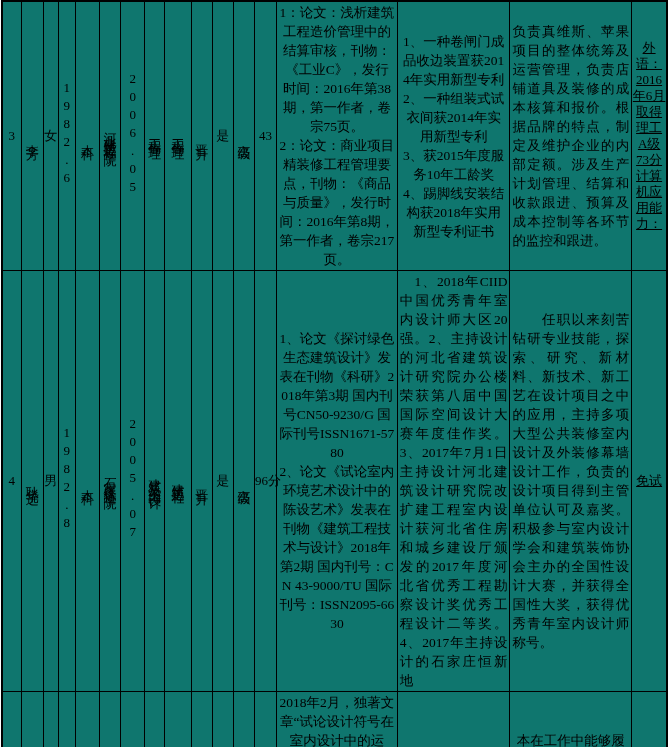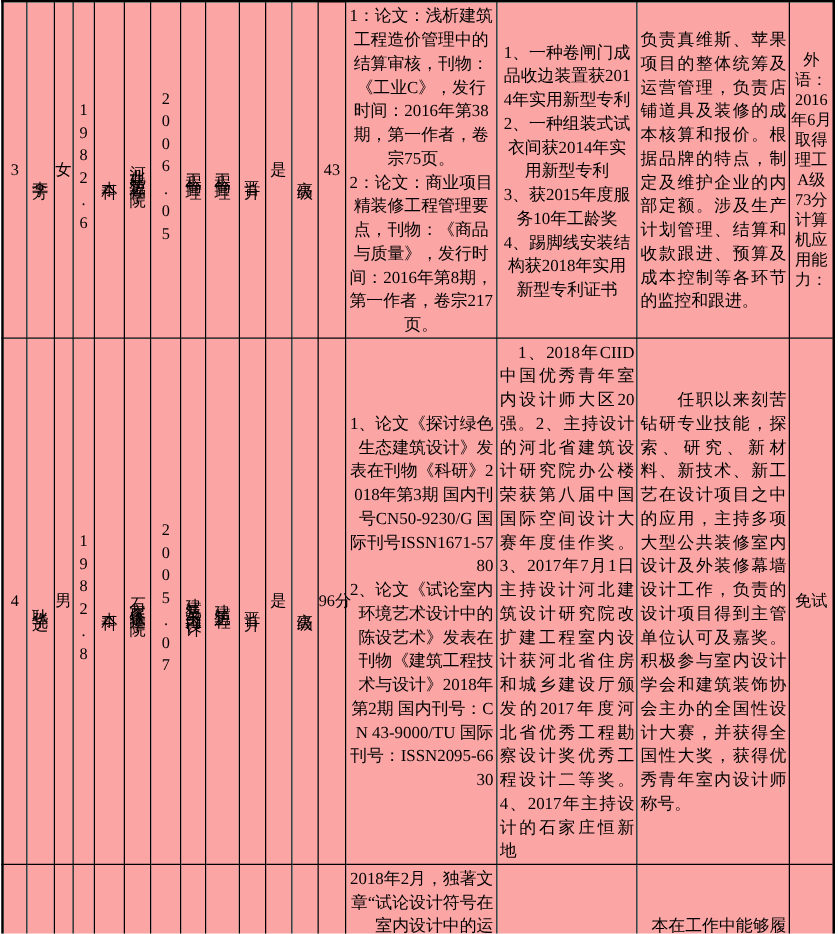--- a/index.html
+++ b/index.html
@@ -1,31 +1,31 @@
 <!DOCTYPE html>
 <html><head>
 <meta charset="utf-8">
 <style>
   html,body{margin:0;padding:0;background:#ffffff;}
   .page{width:670px;height:747px;background:#ffffff;overflow:hidden;position:relative;
         font-family:"Liberation Serif","DejaVu Serif",serif;color:#000;}
   table.eval{border-collapse:collapse;table-layout:fixed;width:667px;margin:0 0 0 1px;}
   table.eval{border:2px solid #000;}
   td{border:1px solid #000;vertical-align:middle;text-align:center;padding:0;
-     font-size:13px;line-height:1.25;overflow:hidden;background:#fca5a5;}
+     font-size:13px;line-height:1.25;overflow:hidden;background:#0f766e;}
   
   td.vc span.vt{writing-mode:vertical-rl;text-orientation:upright;
                 letter-spacing:3px;line-height:1;display:inline-block;}
   
   td.big{font-size:13.5px;line-height:19px;padding:1px 2px;white-space:pre-line;
          word-break:break-all;}
   td.al-c{text-align:center;}
-  td.al-l{text-align:right;}
+  td.al-l{text-align:center;}
   td.al-j{text-align:justify;text-justify:inter-ideograph;margin-top:34px;}
-  td.remark{font-size:13px;line-height:16px;white-space:pre-line;padding:0;}
+  td.remark{font-size:13px;line-height:16px;white-space:pre-line;padding:0;text-decoration:underline;}
   td.score{white-space:nowrap;overflow:visible;}
 </style>
 </head>
 <body>
 
 <div class="page">
   <table class="eval">
     <colgroup>
       <col style="width:19px">
         <col style="width:22px">

